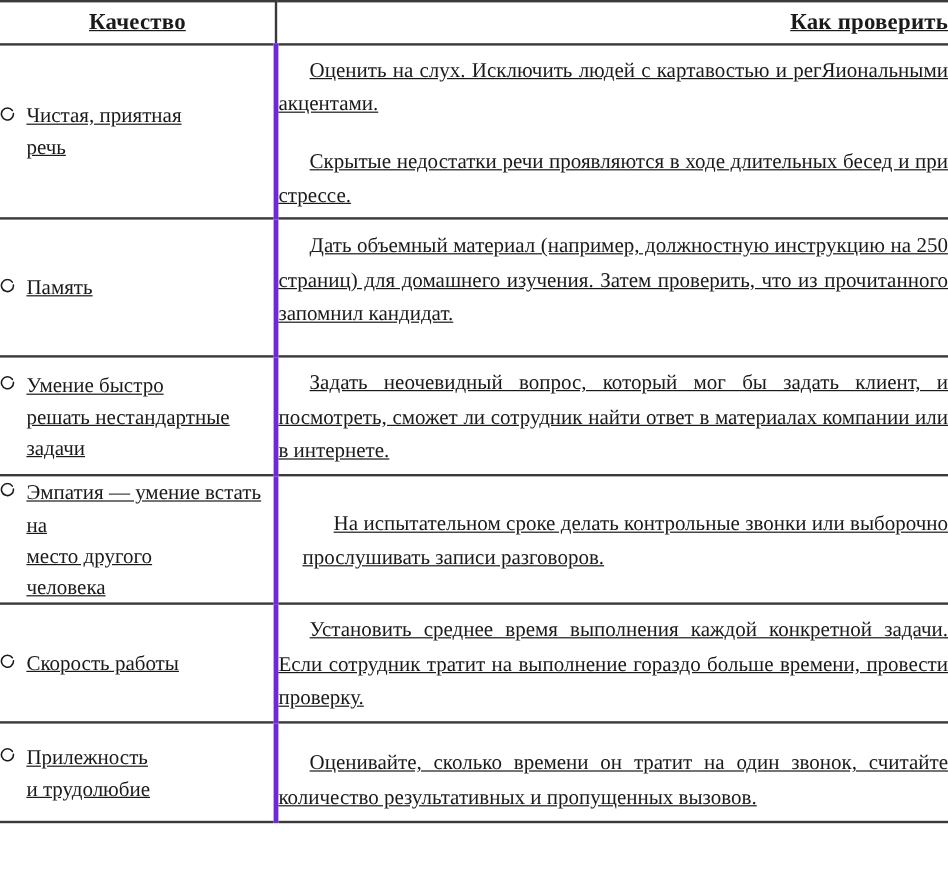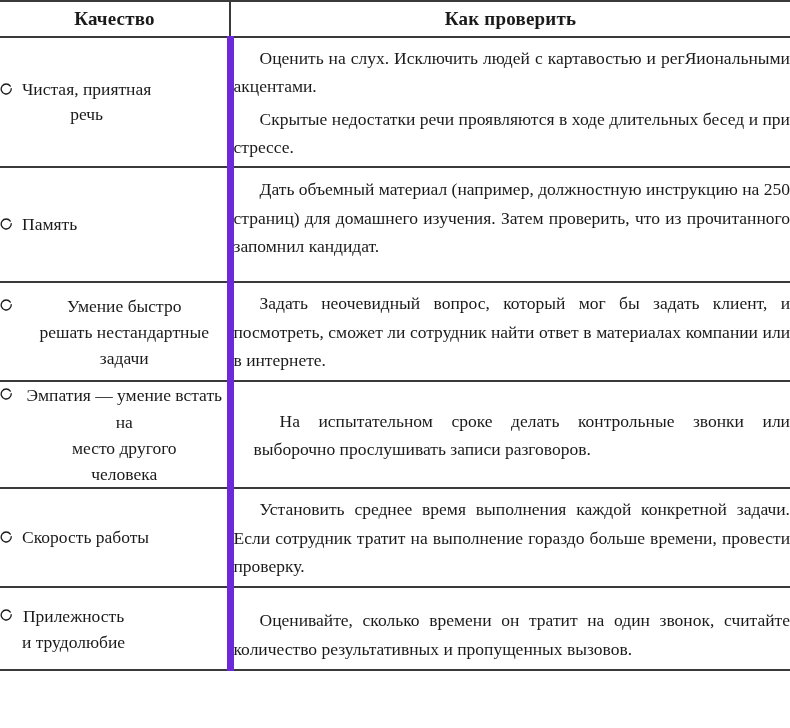--- a/index.html
+++ b/index.html
@@ -14,20 +14,21 @@
     font-family: "Liberation Serif", "DejaVu Serif", serif;
     color: #1a1a1a;
     -webkit-font-smoothing: antialiased;
   }
 
   .page {
     position: relative;
     width: 710px;
     height: 728px;
     box-sizing: border-box;
+    text-decoration: underline;
   }
 
   table.qual-table {
     width: 790px;
     border-collapse: collapse;
     table-layout: fixed;
   }
 
   col.col-quality { width: 230px; }
   col.col-check   { width: 560px; }
@@ -41,34 +42,33 @@
     vertical-align: middle;
     font-weight: bold;
     font-size: 19px;
     letter-spacing: 0.2px;
   }
   th.th-quality {
     text-align: center;
     border-right: 2px solid #3a3a3a;
   }
   th.th-check {
-    text-align: center;
+    text-align: right;
   }
 
   
   tbody tr.data-row > td {
     border-bottom: 2px solid #3a3a3a;
     vertical-align: middle;
     padding: 0;
     border-radius: 28px;
   }
   td.cell-quality {
-    border-right: 7px solid #6d28d9;
+    border-right: 4px solid #6d28d9;
     padding: 6px 8px 6px 14px;
-    text-align: center;
   }
   td.cell-check {
     padding: 7px 14px 7px 16px;
   }
 
   
   .quality-wrap {
     display: flex;
     align-items: flex-start;
     gap: 9px;
@@ -88,21 +88,21 @@
   .para {
     font-size: 17.5px;
     line-height: 1.62;
     text-align: justify;
     text-indent: 26px;
     margin: 0;
     white-space: pre-line;
     hyphens: none;
   }
   .para + .para {
-    margin-top: 4px;
+    margin-top: 19px;
   }
   .para.last-loose {
     text-align-last: left;
   }
 
   
   tr.row-1 td.cell-check { padding-top: 6px; padding-bottom: 5px; }
   tr.row-2 td.cell-check { padding-top: 7px; padding-bottom: 21px; }
   tr.row-3 td.cell-check { padding-top: 6px; padding-bottom: 6px; margin-top: 36px; }
   tr.row-4 td.cell-check { padding-top: 6px; padding-bottom: 6px; padding-left: 20px; }

